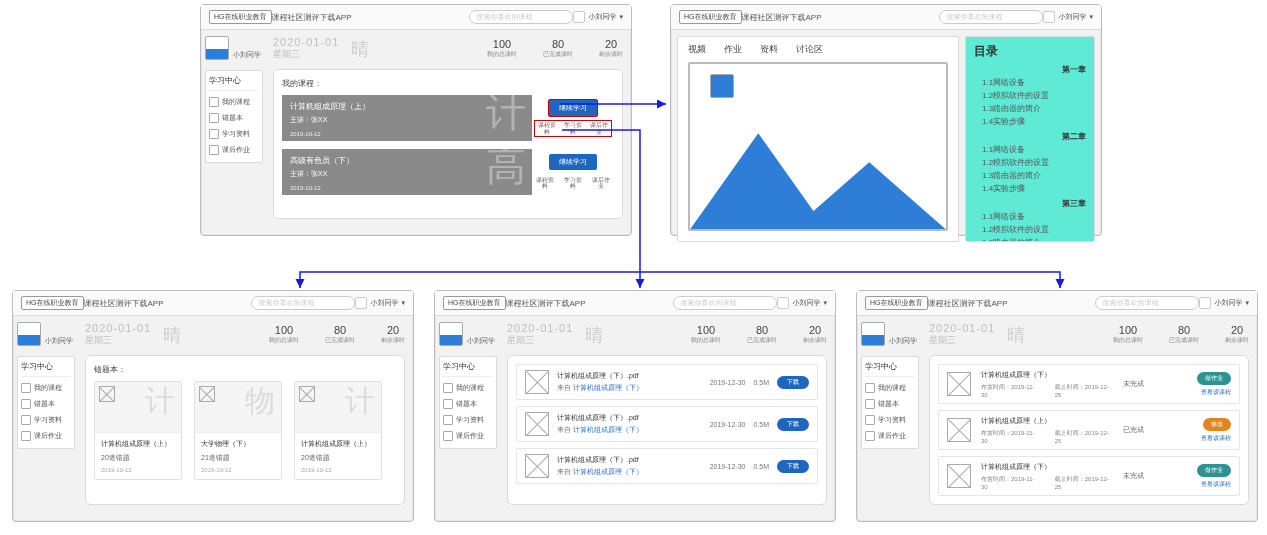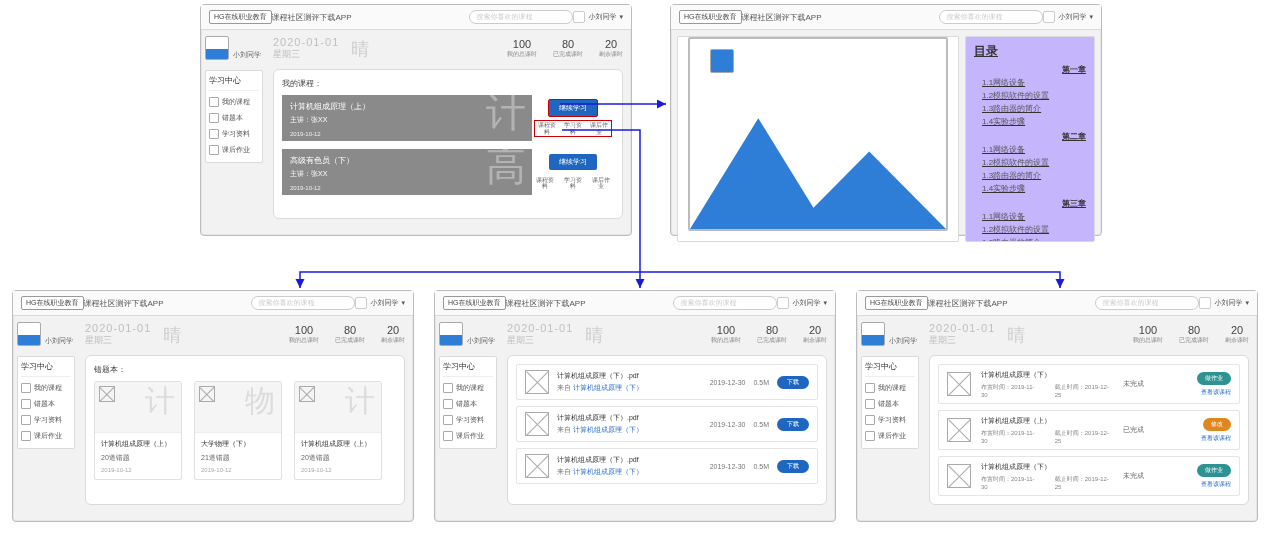--- a/index.html
+++ b/index.html
@@ -75,21 +75,21 @@
     width:8px;height:8px;border:1px solid #aaa;border-radius:1px;
   }
 
   .main{
     flex:1;padding:6px 8px 6px 6px;overflow:hidden;
   }
   .status-row{display:flex;align-items:center;gap:12px;margin-bottom:8px;}
   .status-row .date{font-size:11px;color:#bfbfbf;letter-spacing:1px;}
   .status-row .day{font-size:9px;color:#bfbfbf;}
   .status-row .weather{font-size:18px;color:#cfcfcf;}
-  .status-row .stats{margin-left:auto;display:flex;gap:16px;align-items:center;}
+  .status-row .stats{margin-left:auto;display:flex;gap:26px;align-items:center;}
   .stat{text-align:center;}
   .stat .num{font-size:11px;color:#444;}
   .stat .lbl{font-size:6px;color:#888;}
 
   .panel{
     height:132px;border:1px solid var(--border-light);border-radius:6px;
     background:#fff;padding:8px;position:relative;
   }
   .panel .title{font-size:8px;color:#444;margin-bottom:6px;}
 
@@ -133,22 +133,22 @@
   }
   .mountains{
     position:absolute;left:0;right:0;bottom:0;height:70%;
   }
   .mountains svg{width:100%;height:100%;}
   .sun{
     position:absolute;left:20px;top:10px;width:22px;height:22px;
     background:var(--accent);border-radius:2px;border:1px solid #aaa;
   }
   .f2-right{
-    width:112px;border:1px solid var(--border-light);border-radius:2px;background:#c4b5fd;
-    padding:6px 8px;overflow:auto;font-size:8px;text-decoration:underline;
+    width:112px;border:1px solid var(--border-light);border-radius:2px;background:#5eead4;
+    padding:6px 8px;overflow:auto;font-size:8px;
   }
   .f2-right .hdr{font-size:12px;font-weight:bold;margin-bottom:4px;}
   .chap{font-weight:bold;margin-top:4px;text-align:right;}
   .sec{margin-left:8px;margin-top:2px;color:#555;}
 
   
   .nb-row{display:flex;gap:12px;}
   .nb-card{
     width:86px;border:1px solid #e0e0e0;border-radius:2px;
     display:flex;flex-direction:column;font-size:7px;
@@ -341,20 +341,26 @@
         <span>搜索你喜欢的课程</span>
       </span>
     <span class="user">
       <span class="avatar"></span>
       <span>小刘同学</span>
       <span>▾</span>
     </span>
   </div>
   <div class="f2-content">
     <div class="f2-left">
+      <div class="f2-tabs">
+        <span>视频</span>
+        <span>作业</span>
+        <span>资料</span>
+        <span>讨论区</span>
+      </div>
       <div class="video-box">
         <div class="sun"></div>
         <div class="mountains">
           <svg viewBox="0 0 300 120" preserveAspectRatio="none">
             <polygon points="0,120 80,20 160,120" fill="#2e7dd7"></polygon>
             <polygon points="120,120 210,50 300,120" fill="#2e7dd7"></polygon>
           </svg>
         </div>
       </div>
     </div>

